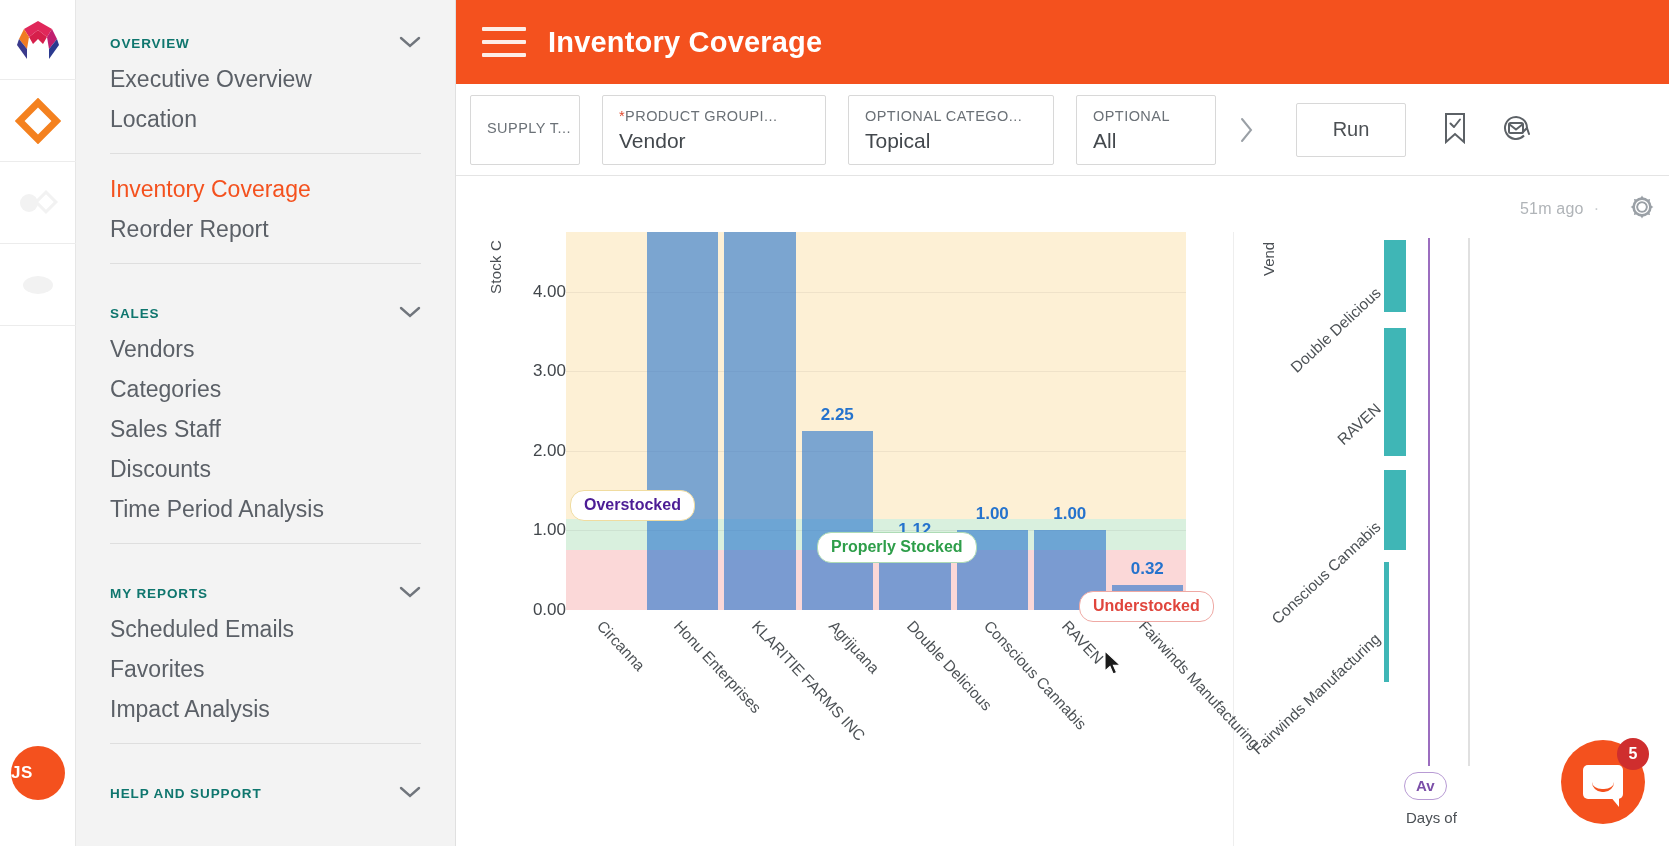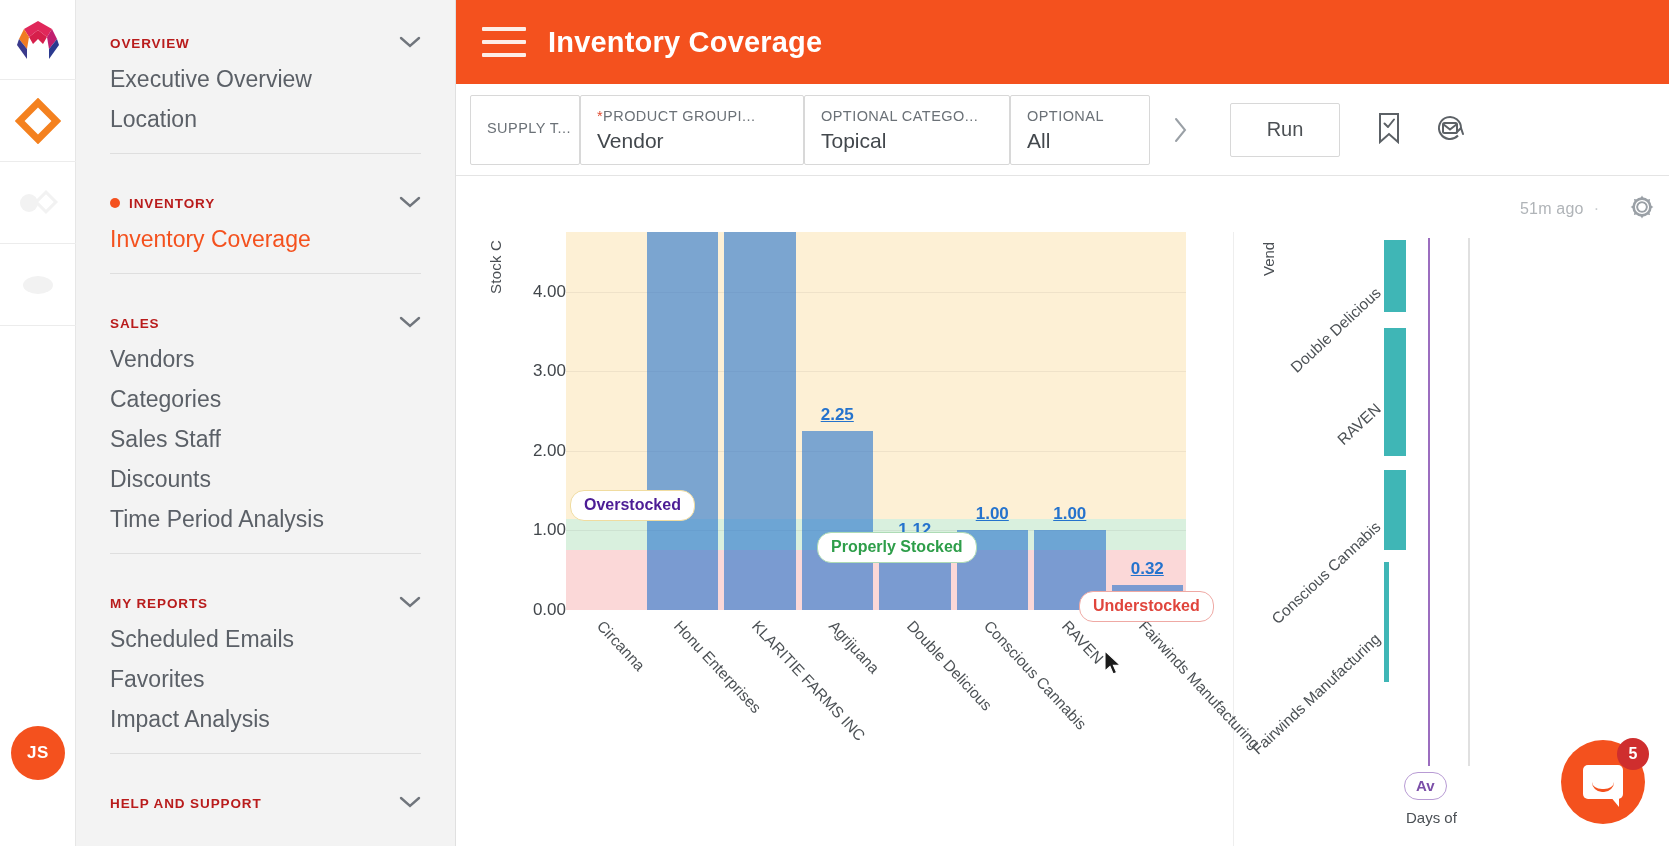--- a/index.html
+++ b/index.html
@@ -17,39 +17,39 @@
     border-right: 1px solid #e6e6e6;
     display: flex; flex-direction: column; align-items: center;
     position: relative; flex: 0 0 76px;
   }
   .rail-cell {
     width: 76px; height: 80px; display: flex; align-items: center; justify-content: center;
     border-bottom: 1px solid #ececec;
   }
   .rail-cell.tall { height: 82px; }
   .rail-avatar {
-    position: absolute; left: 11px; bottom: 66px;
+    position: absolute; left: 11px; bottom: 46px;
     width: 54px; height: 54px; border-radius: 50%;
     background: #f4511e; color: #fff;
-    display: flex; align-items: center; justify-content: center;
+    display: flex; align-items: center; justify-content: flex-start;
     font-size: 17px; font-weight: bold; letter-spacing: .5px;
   }
 
   
   .sidebar {
     width: 380px; flex: 0 0 380px; height: 846px;
     background: #f3f3f3; border-right: 1px solid #e0e0e0;
     padding: 0 34px; overflow: hidden; position: relative;
   }
   .nav-group { padding-top: 4px; }
   .nav-group + .nav-group { border-top: 1px solid #dedede; margin-top: 13px; padding-top: 16px; }
   .nav-head {
     display: flex; align-items: center; height: 34px;
     font-size: 13.5px; font-weight: bold; letter-spacing: .9px;
-    color: #b91c1c; text-transform: uppercase;
+    color: #0f766e; text-transform: uppercase;
     margin-top: 16px;
   }
   .nav-group:first-child .nav-head { margin-top: 22px; }
   .nav-head .dot {
     width: 10px; height: 10px; border-radius: 50%;
     background: #f4511e; margin-right: 9px; flex: 0 0 10px;
   }
   .nav-head .chev { margin-left: auto; color: #70757c; }
   .nav-item {
     font-size: 23px; color: #5b6067; line-height: 1.0;
@@ -78,21 +78,21 @@
 
   
   .filterbar {
     height: 92px; background: #fff; border-bottom: 1px solid #e4e4e4;
     display: flex; align-items: center; padding: 0 10px 0 8px; position: relative;
   }
   .arrow-btn {
     width: 28px; height: 40px; display: flex; align-items: center; justify-content: center;
     color: #9aa0a6; font-size: 26px; cursor: pointer; flex: 0 0 28px;
   }
-  .filters { display: flex; align-items: center; }
+  .filters { display: flex; align-items: center; gap: 22px; }
   .filter-card {
     border: 1px solid #d8d8d8; background: #fff; border-radius: 2px;
     height: 70px; padding: 9px 16px 8px 16px; min-width: 110px;
     display: flex; flex-direction: column; justify-content: center; cursor: pointer;
   }
   .filter-card.clipped { overflow: hidden; }
   .filter-label {
     font-size: 14.5px; color: #6b7177; letter-spacing: .45px; white-space: nowrap;
     text-transform: uppercase;
   }
@@ -141,21 +141,21 @@
   .gridline { position: absolute; left: 0; width: 100%; height: 1px; background: rgba(0,0,0,0.055); }
 
   .bars { position: absolute; left: 0; top: 0; width: 100%; height: 100%; display: flex; }
   .barslot { position: relative; flex: 1 1 0; height: 100%; }
   .bar {
     position: absolute; bottom: 0; left: 3px; right: 3px;
     background: rgba(37,115,205,0.60);
   }
   .bar-val {
     position: absolute; left: 0; right: 0; text-align: center;
-    font-size: 17px; font-weight: bold; color: #2573cd; white-space: nowrap; text-decoration: underline;
+    font-size: 17px; font-weight: bold; color: #2573cd; white-space: nowrap;
   }
   .xcat {
     position: absolute; top: 100%; left: 50%;
     font-size: 15.5px; color: #4c5155; white-space: nowrap;
     transform-origin: left top; transform: rotate(47deg) translate(6px, 4px);
   }
 
   .pill {
     position: absolute; border-radius: 14px; background: #fff;
     padding: 5px 13px 6px 13px; font-size: 16px; font-weight: bold;
@@ -270,30 +270,22 @@
           <svg width="22" height="14" viewBox="0 0 22 14">
               <path d="M2 3 L11 11 L20 3" fill="none" stroke="#70757c" stroke-width="2.4" stroke-linecap="round"></path>
             </svg>
         </span>
       </div>
       <div class="nav-item">Executive Overview</div>
       <div class="nav-item">Location</div>
     </div>
 
     <div class="nav-group">
-      <div class="nav-head">
-        <span class="dot"></span>
-        <span>INVENTORY</span>
-        <span class="chev">
-          <svg width="22" height="14" viewBox="0 0 22 14">
-              <path d="M2 3 L11 11 L20 3" fill="none" stroke="#70757c" stroke-width="2.4" stroke-linecap="round"></path>
-            </svg>
-        </span>
-      </div>
       <div class="nav-item active">Inventory Coverage</div>
+      <div class="nav-item">Reorder Report</div>
     </div>
 
     <div class="nav-group">
       <div class="nav-head">
         <span>SALES</span>
         <span class="chev">
           <svg width="22" height="14" viewBox="0 0 22 14">
               <path d="M2 3 L11 11 L20 3" fill="none" stroke="#70757c" stroke-width="2.4" stroke-linecap="round"></path>
             </svg>
         </span>

